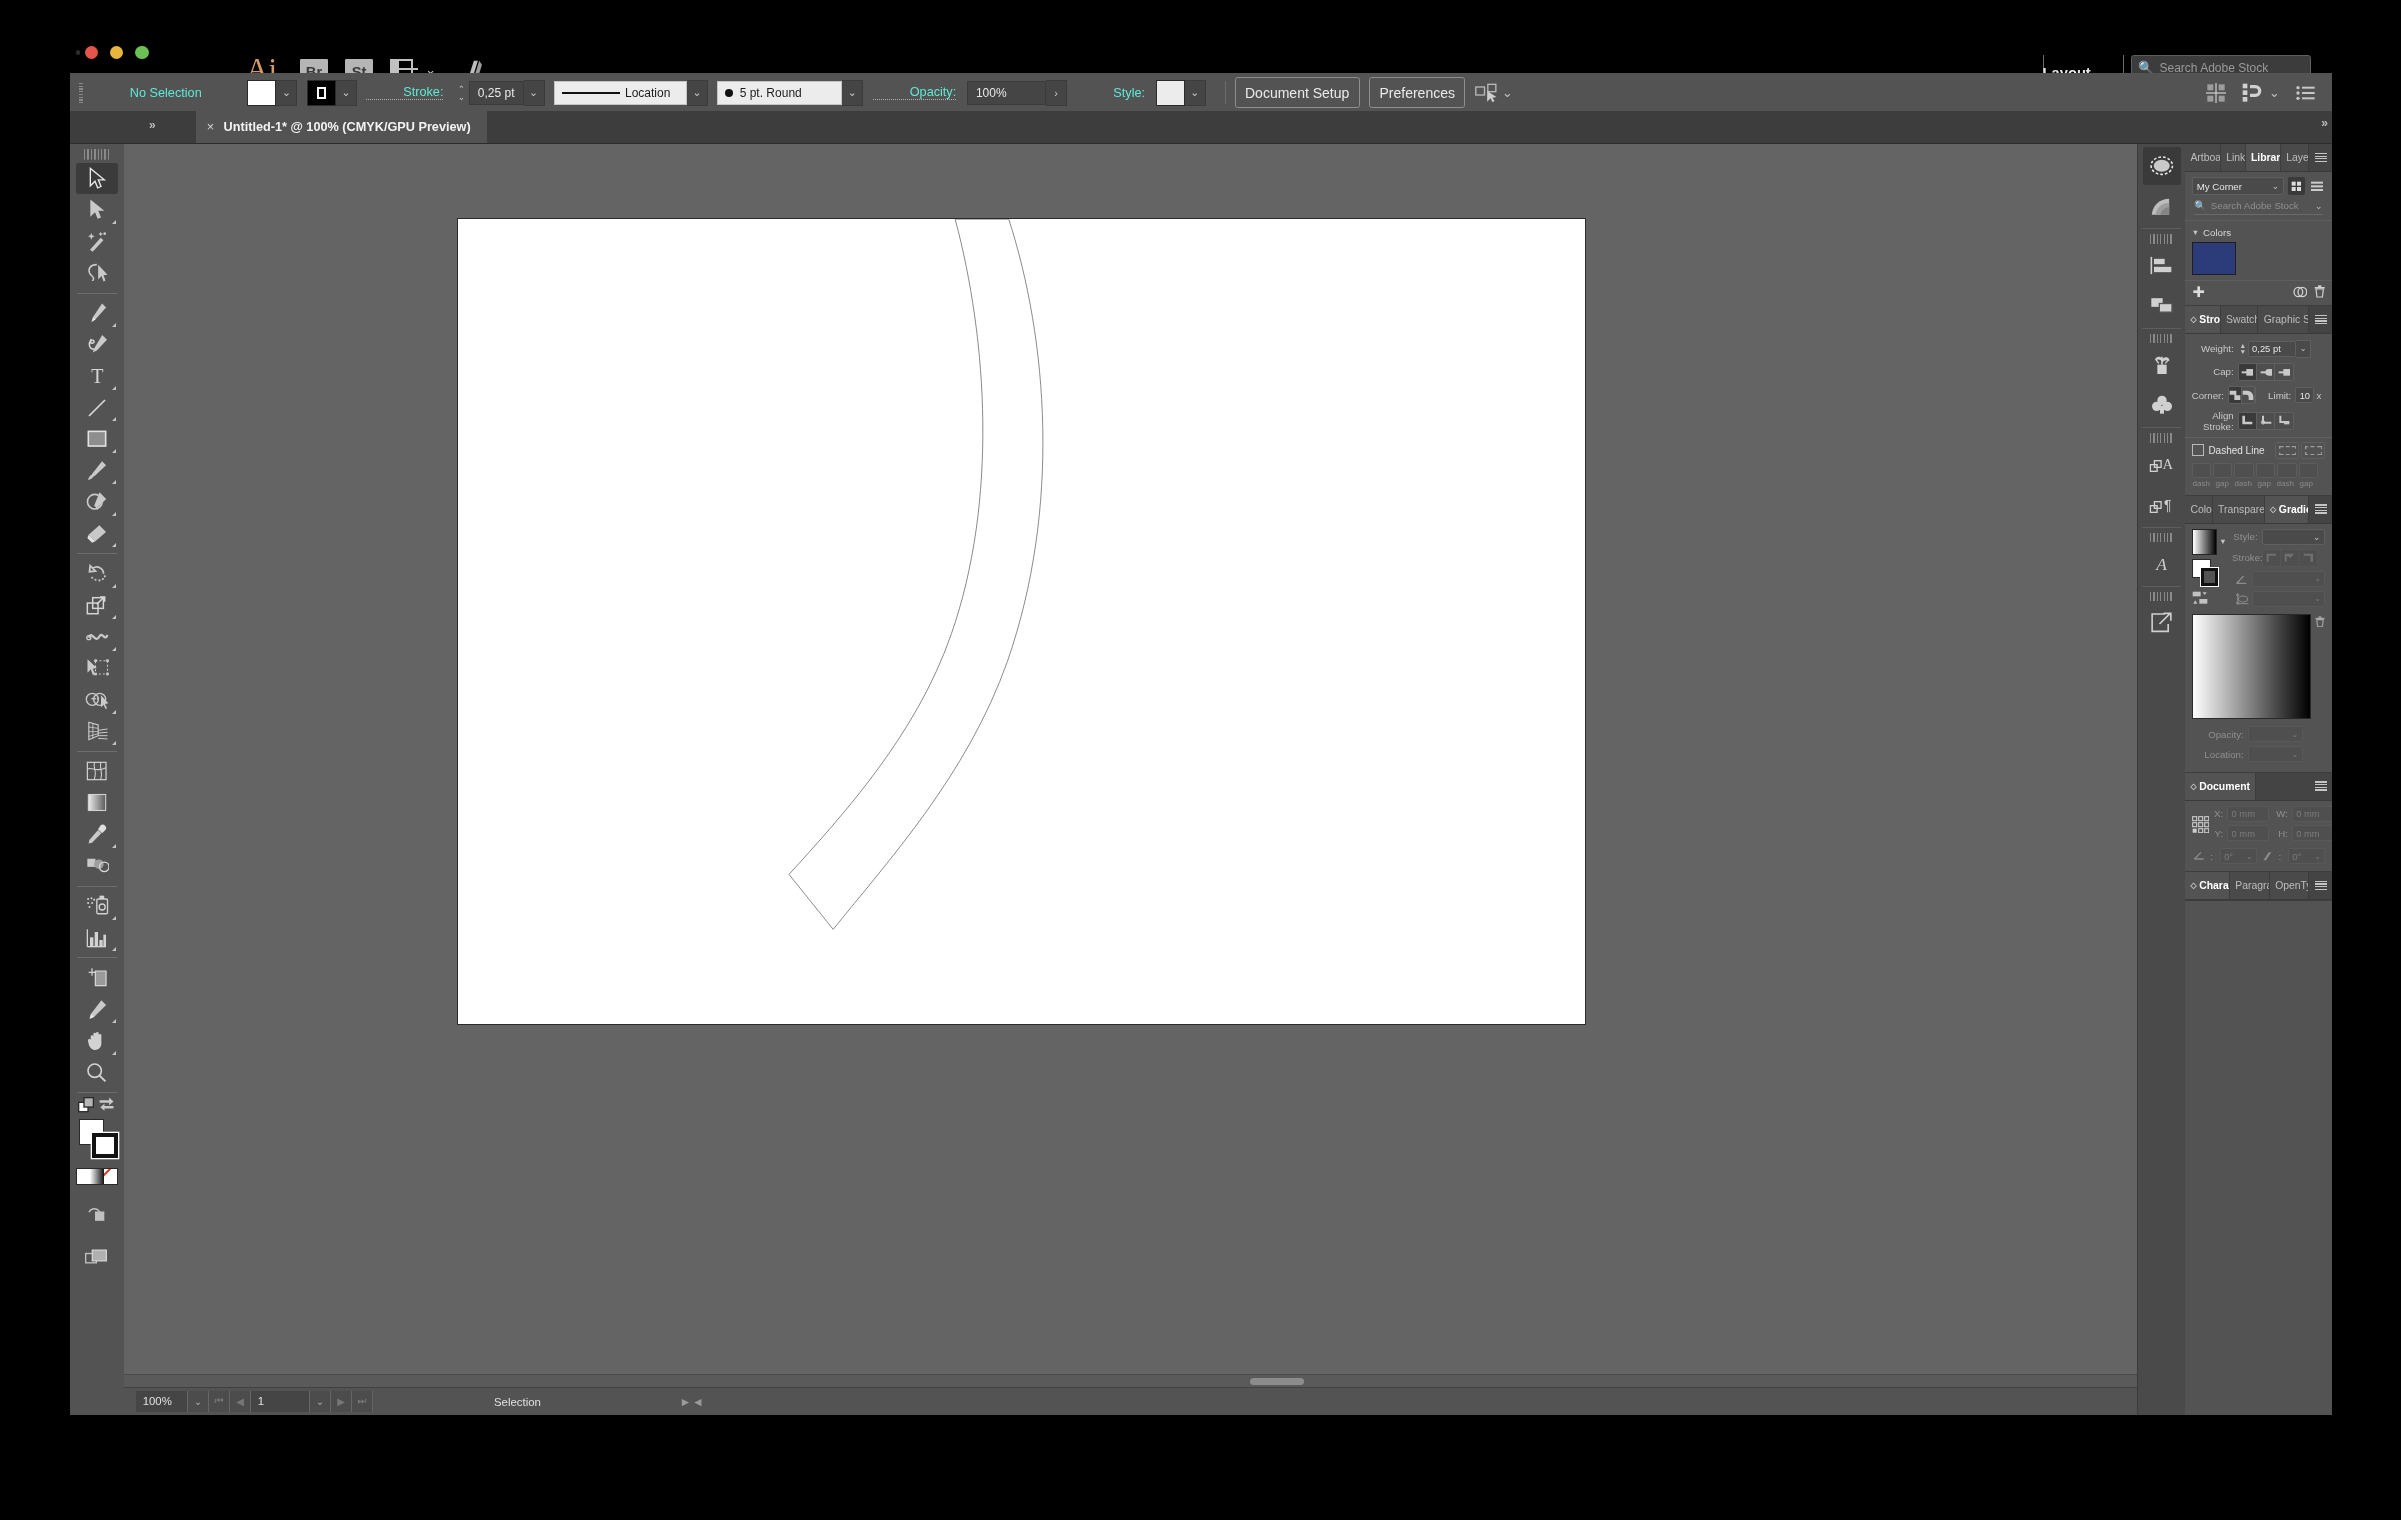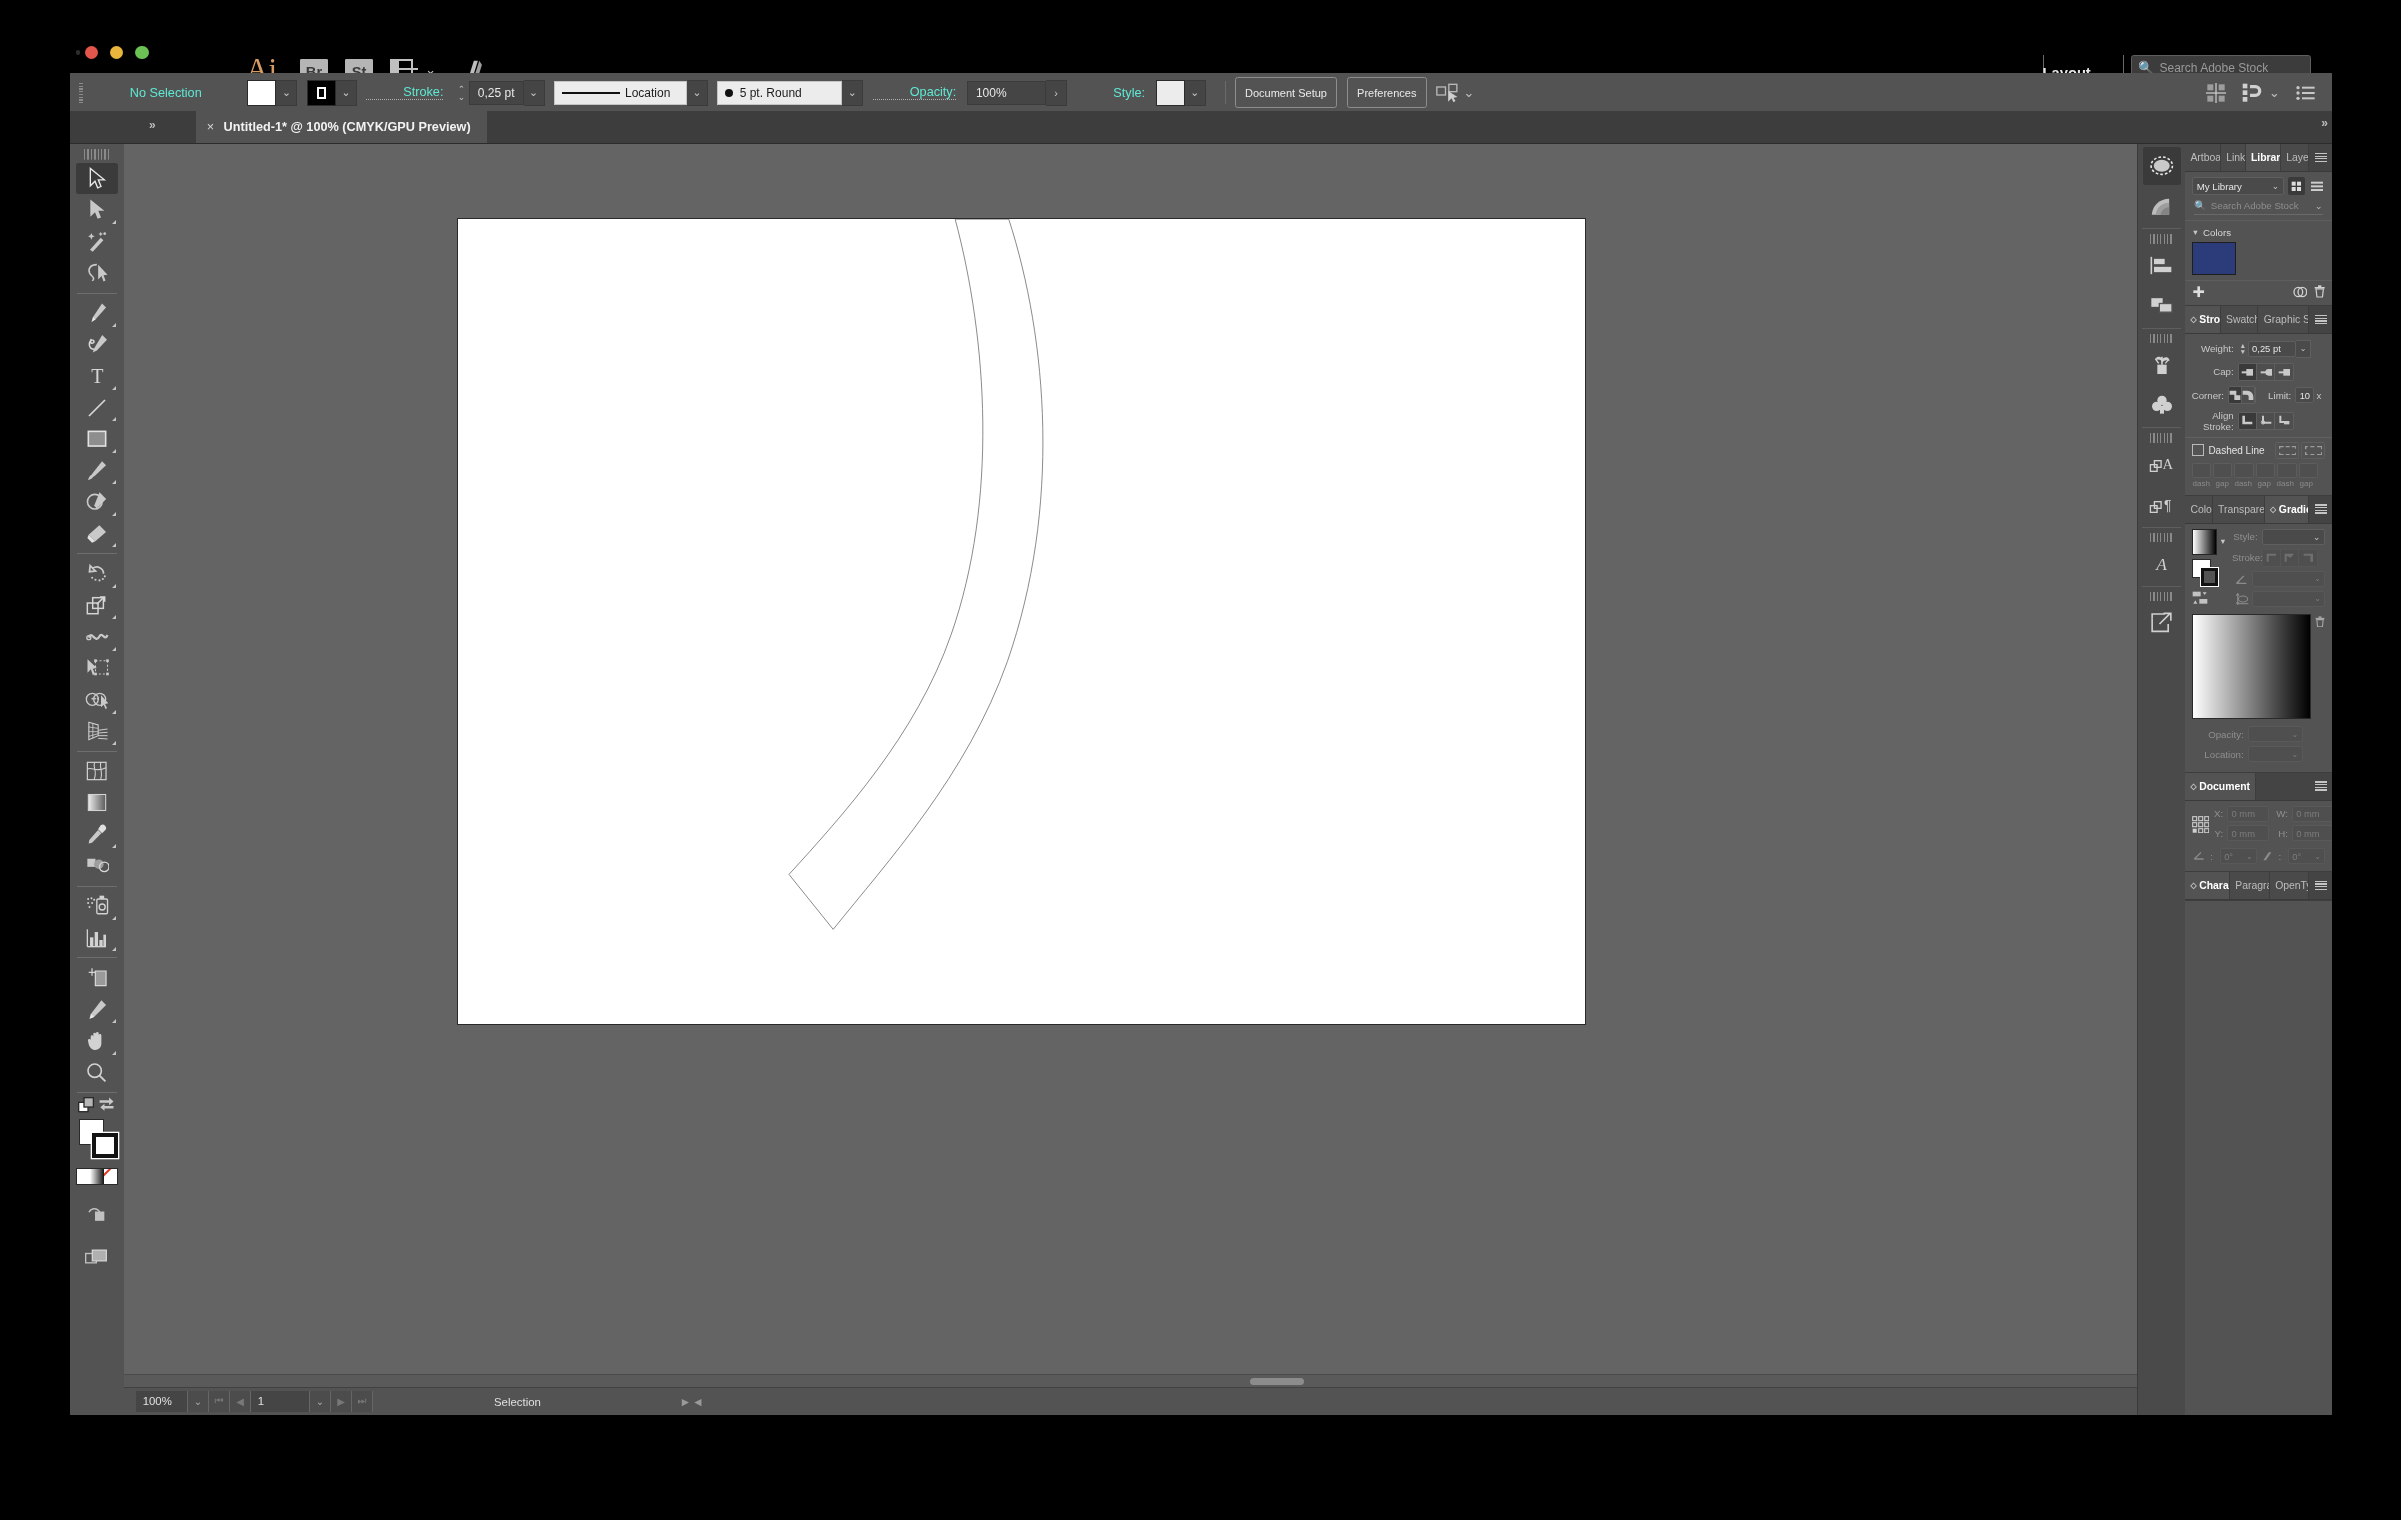--- a/index.html
+++ b/index.html
@@ -114,21 +114,21 @@
   }
   .white-field {
     height: 24px; background: #ececec; border: 0.7px solid #c4c4c4;
     color: #1c1c1c; font-size: 12px; display: flex; align-items: center; padding: 0 6.7px;
     box-sizing: border-box;
   }
   .uniform-line { width: 58px; height: 2px; background: #111; margin-right: 5.4px; }
   .cap-dot { width: 8px; height: 8px; border-radius: 50%; background: #111; margin-right: 6.7px; }
   .btn-outline {
     height: 31px; border: 0.7px solid #8e8e8e; border-radius: 2.7px;
-    color: #eaeaea; font-size: 11px; display: flex; align-items: center;
+    color: #eaeaea; font-size: 14px; display: flex; align-items: center;
     padding: 0 9.4px; box-sizing: border-box; background: transparent;
   }
   .cb-divider { width: 0.7px; height: 23px; background: #6b6b6b; margin: 0 9.4px; }
 
   
   .tabbar {
     position: absolute; left: 0; top: 80px;
     width: 100%; height: 32px;
     background: #3d3d3d;
     border-bottom: 0.7px solid #2c2c2c;
@@ -841,21 +841,21 @@
               <i></i>
               <i></i>
               <i></i>
               <i></i>
             </div>
           </div>
       </div>
       <div class="pbody">
         <div class="row" style="gap:4px">
           <div class="sel" style="flex:1">
-            <span>My Library</span>
+            <span>My Corner</span>
             <span class="cv">⌄</span>
           </div>
           <div style="width:17.4px;height:17.4px;background:#3a3a3a;border-radius:2px;display:flex;align-items:center;justify-content:center">
             <svg width="10.7" height="10.7" viewBox="0 0 16 16">
               <rect x="1" y="1" width="6" height="6" fill="#ddd"></rect>
                 <rect x="9" y="1" width="6" height="6" fill="#ddd"></rect>
               <rect x="1" y="9" width="6" height="6" fill="#ddd"></rect>
                 <rect x="9" y="9" width="6" height="6" fill="#ddd"></rect>
             </svg>
           </div>

